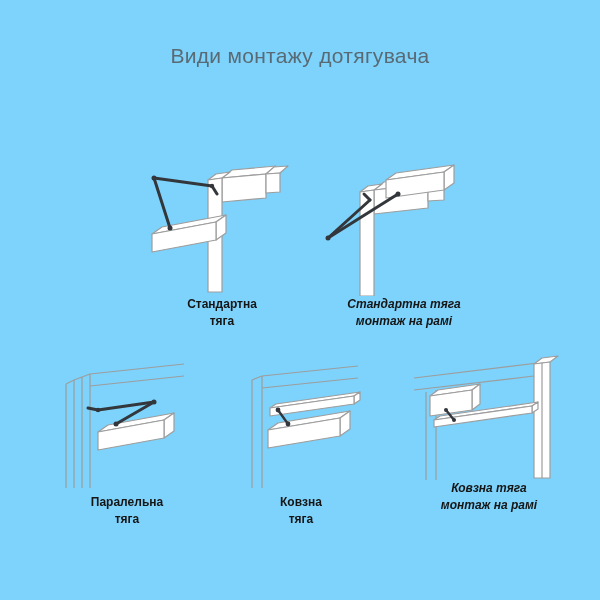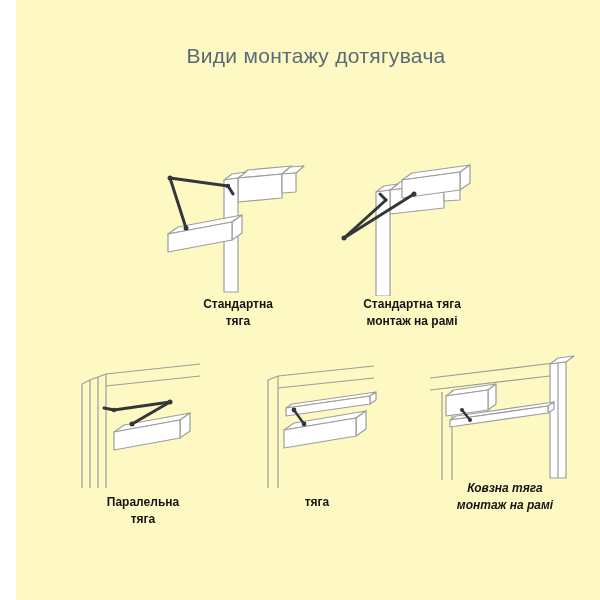--- a/index.html
+++ b/index.html
@@ -3,21 +3,21 @@
 <meta charset="utf-8">
 <style>
   * { margin:0; padding:0; box-sizing:border-box; }
   html,body { width:600px; height:600px; }
   body {
     background:#ffffff;
     font-family:"Liberation Sans", sans-serif;
     position:relative;
     overflow:hidden;
   }
-  .page { position:absolute; inset:0; background:#fef9c3;margin-left:16px; }
+  .page { position:absolute; inset:0; background:#7dd3fc; }
   .title {
     position:absolute; top:44px; left:0; width:600px;
     text-align:center; font-size:21px; font-weight:400;
     color:#5a6a74; letter-spacing:0.3px;
   }
   .fig { position:absolute; }
   .fig svg { display:block; }
   .caption {
     position:absolute; text-align:center;
     font-size:12px; font-weight:bold; color:#151515; line-height:17px;
@@ -86,21 +86,21 @@
       </g>
       <g>
         <line class="arm" x1="98" y1="50" x2="28" y2="94"></line>
         <line class="arm" x1="28" y1="94" x2="70" y2="56"></line>
         <line class="arm" x1="70" y1="56" x2="64" y2="50"></line>
         <circle class="joint" cx="28" cy="94" r="2.5"></circle>
         <circle class="joint" cx="98" cy="50" r="2.5"></circle>
       </g>
     </svg>
   </div>
-  <div class="caption" style="left:306px; top:296px; width:180px;">
+  <div class="caption" style="left:314px; top:296px; width:180px;font-style:italic;">
     <div>Стандартна тяга</div>
     <div>монтаж на рамі</div>
   </div>
 
   <div class="fig" style="left:52px; top:342px; width:150px; height:148px;">
     <svg width="150" height="148" viewBox="0 0 150 148">
       <g>
         <line class="outline-line" x1="14" y1="42" x2="14" y2="146"></line>
         <line class="outline-line" x1="22" y1="38" x2="22" y2="146"></line>
         <line class="outline-line" x1="30" y1="35" x2="30" y2="146"></line>
@@ -149,20 +149,21 @@
         <polygon class="outline" points="42,88 114,76 114,94 42,106"></polygon>
       </g>
       <g>
         <line class="arm-thin" x1="52" y1="68" x2="62" y2="82"></line>
         <circle class="joint" cx="52" cy="68" r="2.4"></circle>
         <circle class="joint" cx="62" cy="82" r="2.4"></circle>
       </g>
     </svg>
   </div>
   <div class="caption" style="left:231px; top:494px; width:140px;">
+    <div>Ковзна</div>
     <div>тяга</div>
   </div>
 
   <div class="fig" style="left:402px; top:332px; width:165px; height:152px;">
     <svg width="165" height="152" viewBox="0 0 165 152">
       <g>
         <line class="outline-line" x1="12" y1="46" x2="144" y2="30"></line>
         <line class="outline-line" x1="12" y1="58" x2="132" y2="44"></line>
         <line class="outline-line" x1="24" y1="60" x2="24" y2="148"></line>
         <line class="outline-line" x1="34" y1="58" x2="34" y2="148"></line>

